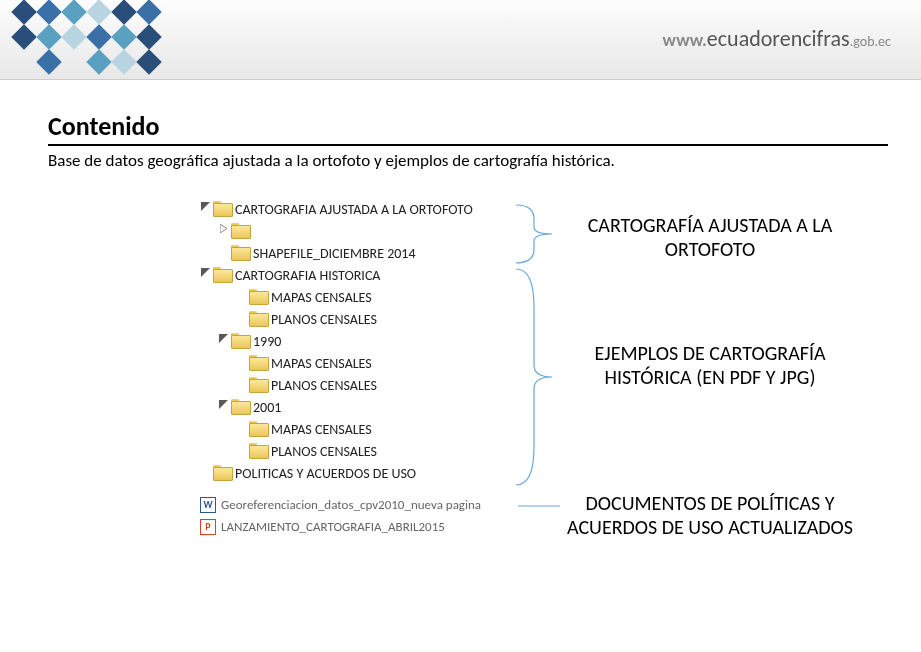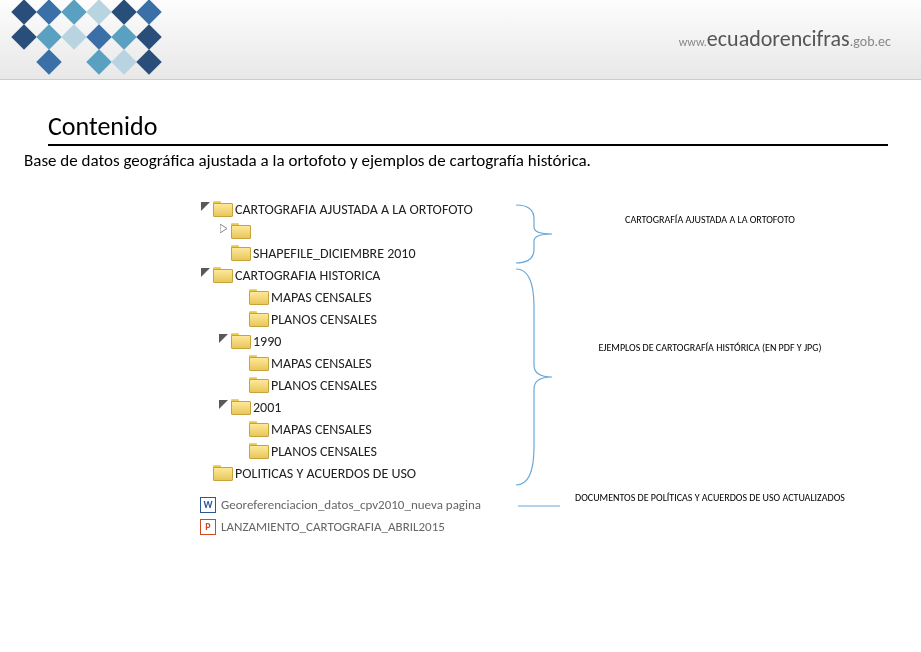--- a/index.html
+++ b/index.html
@@ -1,32 +1,32 @@
 <!DOCTYPE html>
 <html><head>
 <meta charset="utf-8">
 <style>
   * { box-sizing: border-box; margin: 0; padding: 0; }
   body { font-family: Calibri, Arial, sans-serif; width: 921px; height: 652px; background: #fff; position: relative; overflow: hidden; }
   
   .header { position: relative; width: 100%; height: 80px; background: linear-gradient(to bottom, #fdfdfd 0%, #f0f0f0 60%, #e8e8e8 100%); border-bottom: 1px solid #ccc; }
   .header-url { position: absolute; right: 30px; top: 25px; font-size: 20px; color: #666; }
-  .header-url .www { font-weight: normal; color: #888; font-size: 12px; }
+  .header-url .www { font-weight: bold; color: #888; font-size: 18px; }
   .header-url .domain { font-weight: normal; color: #555; font-size: 22px; }
   .header-url .tld { font-weight: normal; color: #888; font-size: 14px; text-align: center; }
   
   .cubes { position: absolute; top: -5px; left: 0; width: 200px; height: 90px; }
   .cube { position: absolute; width: 18px; height: 18px; transform: rotate(45deg); }
   .cube.blue1 { background: #2a4e7a; }
   .cube.blue2 { background: #3a6fa8; }
   .cube.teal { background: #5aa0c0; }
   .cube.light { background: #b8d4e0; }
   
-  .title { margin: 30px 0 4px 48px; font-size: 26px; font-weight: normal; color: #000; border-bottom: 2px solid #000; width: 840px; padding-bottom: 2px; }
-  .subtitle { margin: 4px 0 0 24px; font-size: 17px; color: #000; }
+  .title { margin: 30px 0 4px 48px; font-size: 26px; font-weight: bold; color: #000; border-bottom: 2px solid #000; width: 840px; padding-bottom: 2px; }
+  .subtitle { margin: 4px 0 0 48px; font-size: 17px; color: #000; }
   
   .content { display: flex; margin-top: 30px; margin-left: 200px; }
   .tree { width: 320px; font-size: 14px; color: #222; }
   .tree-item { display: flex; align-items: flex-start; height: 22px; white-space: nowrap; }
   .indent-0 { padding-left: 0; }
   .indent-1 { padding-left: 18px; }
   .indent-2 { padding-left: 36px; }
   
   .arrow { width: 11px; height: 11px; display: inline-flex; align-items: center; justify-content: center; margin-right: 2px; flex-shrink: 0; }
   .arrow svg { display: block; }
@@ -36,21 +36,21 @@
   .folder-icon::before { content: ''; position: absolute; top: 0; left: 0; width: 8px; height: 3px; background: linear-gradient(to bottom,#f3d96a,#e0b93a); border-radius: 1px 1px 0 0; }
   .folder-icon::after { content: ''; position: absolute; top: 2px; left: 0; width: 18px; height: 12px; background: linear-gradient(to bottom,#fde89a,#e8c65a); border: 1px solid #c9a23a; border-radius: 1px; }
   
   .word-icon, .ppt-icon { width: 16px; height: 16px; display: inline-block; margin-right: 5px; border: 1px solid #aaa; font-size: 10px; font-weight: bold; text-align: center; line-height: 14px; flex-shrink: 0; }
   .word-icon { background: #fff; color: #2b579a; border-color: #2b579a; }
   .ppt-icon { background: #fff; color: #d24726; border-color: #d24726; }
   
   .file-label { color: #666; font-size: 13px; }
   
   .annotations { width: 340px; margin-left: 20px; position: relative; }
-  .ann { position: absolute; font-size: 10px; color: #000; text-align: center; width: 300px; }
+  .ann { position: absolute; font-size: 20px; color: #000; text-align: center; width: 300px; }
   .ann1 { top: 12px; left: 20px; }
   .ann2 { top: 140px; left: 20px; }
   .ann3 { top: 290px; left: 20px; }
   
   .bracket { position: absolute; }
   .bracket svg { display: block; }
   .bracket1 { top: 2px; left: -24px; }
   .bracket2 { top: 66px; left: -24px; }
   .bracket3 { top: 300px; left: -22px; }
 </style>
@@ -100,21 +100,21 @@
       <span class="arrow">
           <svg width="8" height="9">
             <polygon points="0,0 7,4.5 0,9" fill="none" stroke="#888"></polygon>
           </svg>
         </span>
       <span class="folder-icon"></span>
     </div>
     <div class="tree-item indent-1">
       <span class="arrow blank"></span>
       <span class="folder-icon"></span>
-      <span>SHAPEFILE_DICIEMBRE 2010</span>
+      <span>SHAPEFILE_DICIEMBRE 2014</span>
     </div>
 
     <div class="tree-item indent-0">
       <span class="arrow">
           <svg width="9" height="9">
             <polygon points="0,0 9,0 0,9" fill="#595959"></polygon>
           </svg>
         </span>
       <span class="folder-icon"></span>
       <span>CARTOGRAFIA HISTORICA</span>

